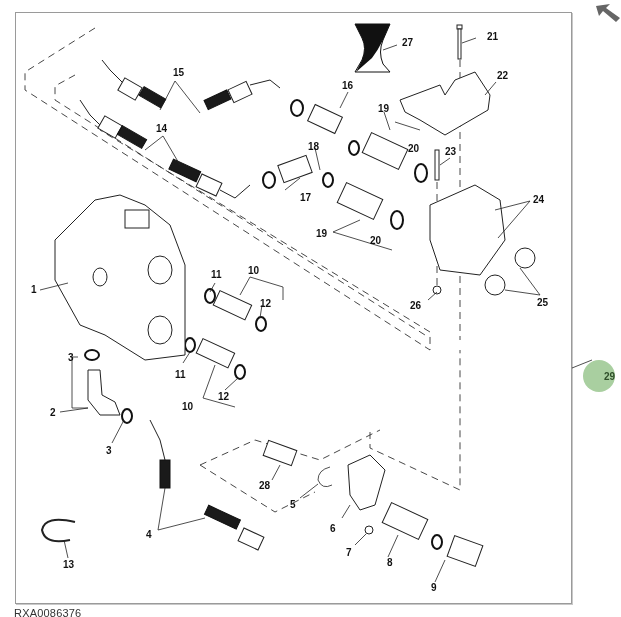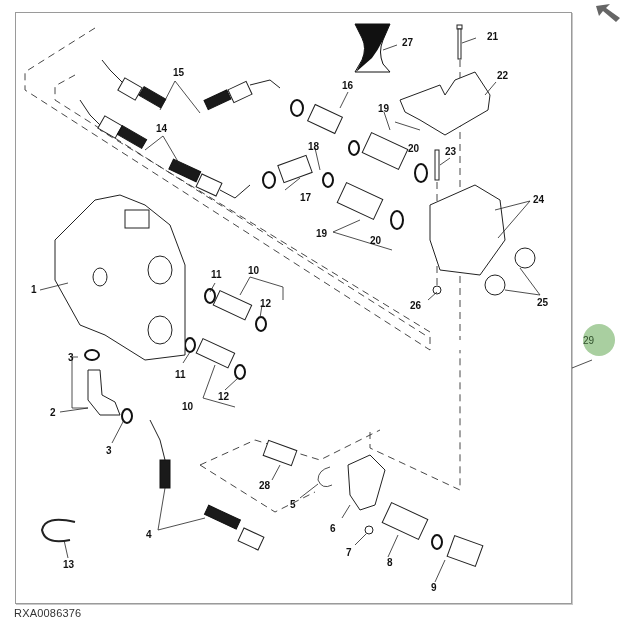--- a/index.html
+++ b/index.html
@@ -6,21 +6,21 @@
   body { width:621px; height:617px; position:relative; overflow:hidden; font-family:"Liberation Sans", sans-serif; }
   #frame { position:absolute; left:15px; top:12px; width:555px; height:590px; border:1px solid #9a9a9a; box-shadow:1px 1px 0 #c8c8c8; background:#fff; }
   #diagram { position:absolute; left:0; top:0; width:621px; height:617px; }
   .lbl { font-family:"Liberation Sans", sans-serif; font-weight:bold; font-size:10px; fill:#111; }
   .ln { stroke:#222; stroke-width:0.8; fill:none; }
   .dash { stroke:#333; stroke-width:0.9; fill:none; stroke-dasharray:7 5; }
   .part { stroke:#222; stroke-width:1; fill:#fff; }
   .dark { fill:#1a1a1a; stroke:#111; stroke-width:1; }
   .ring { stroke:#111; stroke-width:2; fill:none; }
   #collapse { position:absolute; left:596px; top:2px; width:24px; height:20px; cursor:pointer; }
-  #callout { position:absolute; left:583px; top:324px; width:32px; height:32px; border-radius:50%; background:#a9cfa0; color:#2f4f2a; font-weight:normal; font-size:10px; display:flex; align-items:center; justify-content:flex-start; cursor:pointer; }
+  #callout { position:absolute; left:583px; top:360px; width:32px; height:32px; border-radius:50%; background:#a9cfa0; color:#2f4f2a; font-weight:bold; font-size:10px; display:flex; align-items:center; justify-content:flex-end; cursor:pointer; }
   #image-id { position:absolute; left:14px; top:607px; font-size:11px; color:#333; letter-spacing:0.2px; }
 </style>
 </head>
 <body>
 
 <div id="frame"></div>
 
 <svg id="diagram" viewBox="0 0 621 617">
 
   <path class="dash" d="M95 28 L25 72 L25 90 L430 350 L430 332 L100 130"></path>

